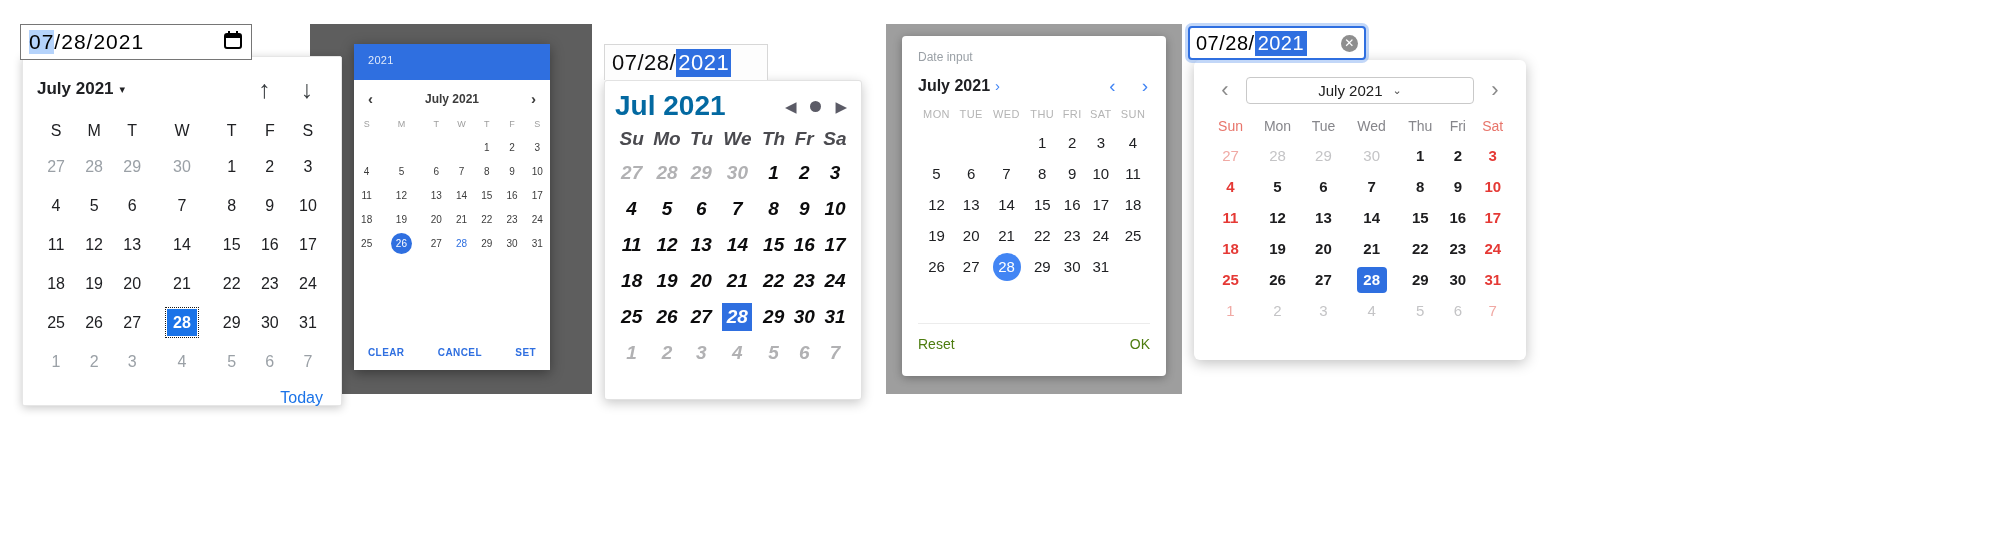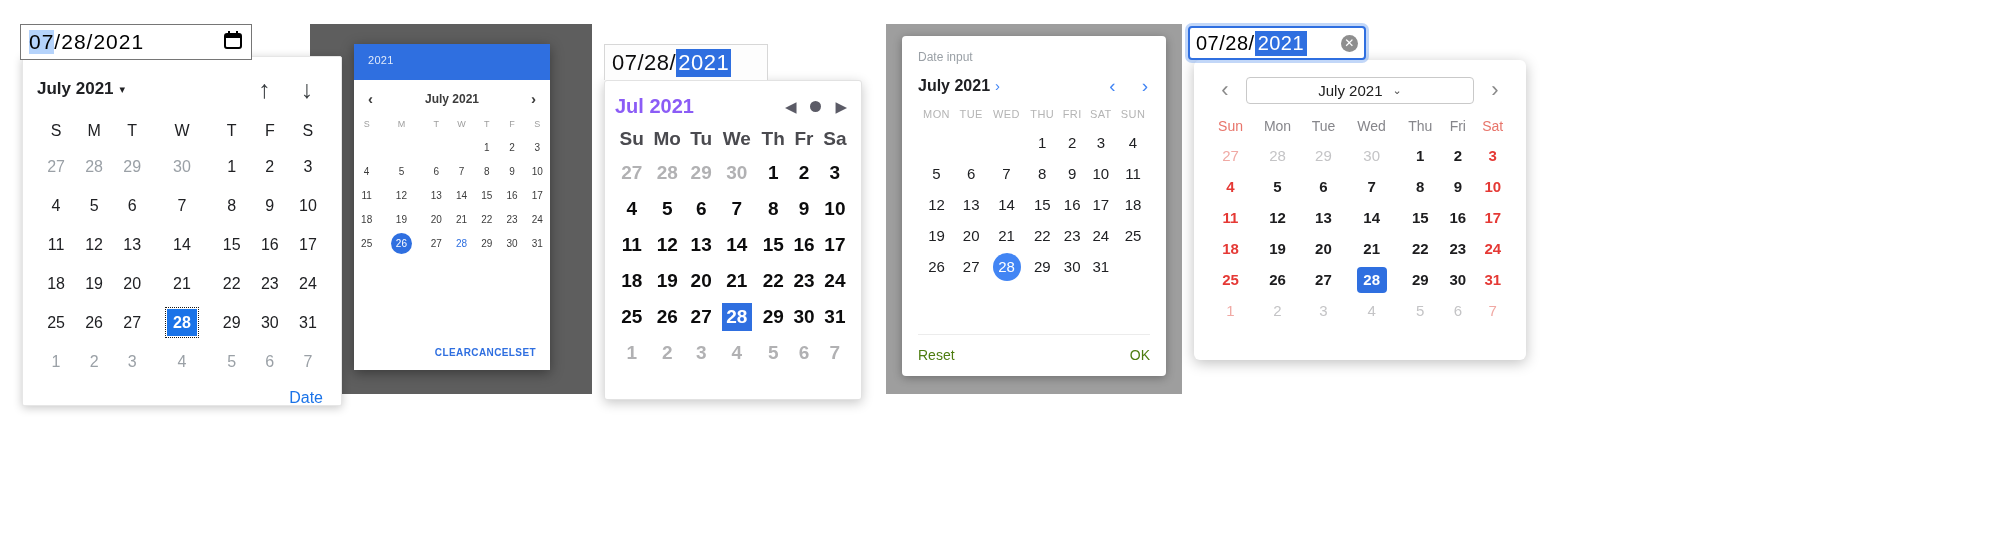--- a/index.html
+++ b/index.html
@@ -58,57 +58,57 @@
   #p2 .nav b { font-size: 12px; font-weight: bold; color: #3c3c3c; }
   #p2 .nav i { font-style: normal; font-size: 15px; font-weight: bold; color: #3c3c3c; }
   #p2 table { width: 100%; border-collapse: collapse; margin-top: 2px; }
   #p2 th { font-size: 9px; font-weight: normal; color: #9e9e9e; height: 22px; }
   #p2 td { font-size: 10px; color: #3c3c3c; height: 24px; text-align: center; }
   #p2 td.sel span {
     display: inline-block; width: 21px; height: 21px; line-height: 21px;
     border-radius: 50%; background: #2f6fe0; color: #fff;
   }
   #p2 td.today { color: #2f6fe0; }
-  #p2 .acts { margin-top: auto; display: flex; justify-content: flex-end; padding: 10px 14px 12px; }
+  #p2 .acts { margin-top: auto; display: flex; justify-content: space-between; padding: 10px 14px 12px; }
   #p2 .acts span { font-size: 10px; font-weight: bold; color: #2f6fe0; letter-spacing: .4px; }
 
   
   #p3 { position: absolute; left: 604px; top: 44px; width: 270px; }
   #p3 .dp-input {
     position: absolute; left: 0; top: 0; width: 164px; height: 36px;
     background: #fdfdfd; border: 1px solid #d7d7d7; border-bottom: none;
     display: flex; align-items: center; padding: 0 7px;
     font-size: 22px; letter-spacing: .5px; color: #0c0c0d; z-index: 3;
   }
   #p3 .seg-sel { background: #2f6fe0; color: #fff; padding: 1px 2px; }
   #p3 .panel {
     position: absolute; left: 0; top: 36px; width: 258px; height: 320px;
     background: #fff; border: 1px solid #e2e2e2; border-radius: 3px;
     box-shadow: 0 3px 12px rgba(0,0,0,.22); padding: 8px 10px 6px; z-index: 2;
   }
   #p3 .p-head { display: flex; align-items: center; height: 34px; }
-  #p3 .p-title { font-size: 20px; font-weight: bold; color: #8b5cf6; }
+  #p3 .p-title { font-size: 28px; font-weight: bold; color: #0369a1; }
   #p3 .nav3 { margin-left: auto; display: flex; align-items: center; gap: 14px; padding-right: 4px; }
   #p3 .nav3 span { color: #5b5b66; font-size: 15px; line-height: 1; }
   #p3 .nav3 .dot { width: 11px; height: 11px; border-radius: 50%; background: #5b5b66; display: inline-block; }
-  #p3 table { width: 100%; border-collapse: collapse; }
+  #p3 table { width: 100%; border-collapse: collapse; font-style: italic; }
   #p3 th { font-size: 19px; font-weight: bold; color: #4a4a4f; height: 32px; }
   #p3 td { font-size: 19px; font-weight: bold; color: #0c0c0d; height: 36px; text-align: center; }
   #p3 td.out { color: #b1b1b3; }
   #p3 td.sel span {
     display: inline-block; width: 30px; height: 28px; line-height: 28px;
     background: #2f6fe0; color: #fff;
   }
 
   
   #p4 { position: absolute; left: 886px; top: 24px; width: 296px; height: 370px; background: #9e9e9e; }
   #p4 .card {
     position: absolute; left: 16px; top: 12px; width: 264px; height: 340px;
     background: #fff; border-radius: 4px; box-shadow: 0 2px 10px rgba(0,0,0,.3);
-    display: flex; flex-direction: column; padding: 14px 16px 0;
+    display: flex; flex-direction: column; padding: 14px 16px 11px;
   }
   #p4 .lbl { font-size: 12px; color: #9aa0a6; }
   #p4 .nav { display: flex; align-items: center; margin-top: 12px; }
   #p4 .nav b { font-size: 16px; font-weight: bold; color: #202124; }
   #p4 .nav .chev-sm { color: #4285f4; font-size: 15px; margin-left: 5px; }
   #p4 .nav .grp { margin-left: auto; display: flex; gap: 26px; padding-right: 2px; }
   #p4 .nav .grp span { color: #4285f4; font-size: 19px; line-height: 1; }
   #p4 table { width: 100%; border-collapse: collapse; margin-top: 6px; }
   #p4 th { font-size: 11px; font-weight: normal; color: #b4b4b4; height: 26px; letter-spacing: .4px; }
   #p4 td { font-size: 15px; color: #202124; height: 31px; text-align: center; }
@@ -254,21 +254,21 @@
               <td class="out">1</td>
               <td class="out">2</td>
               <td class="out">3</td>
               <td class="out">4</td>
               <td class="out">5</td>
               <td class="out">6</td>
               <td class="out">7</td>
             </tr>
           </tbody>
       </table>
-      <div class="today-link">Date</div>
+      <div class="today-link">Today</div>
     </div>
   </div>
 
   <div id="p2">
     <div class="card">
       <div class="hdr">
         <div class="hdr-year">2021</div>
       </div>
       <div class="nav">
         <i>‹</i>

